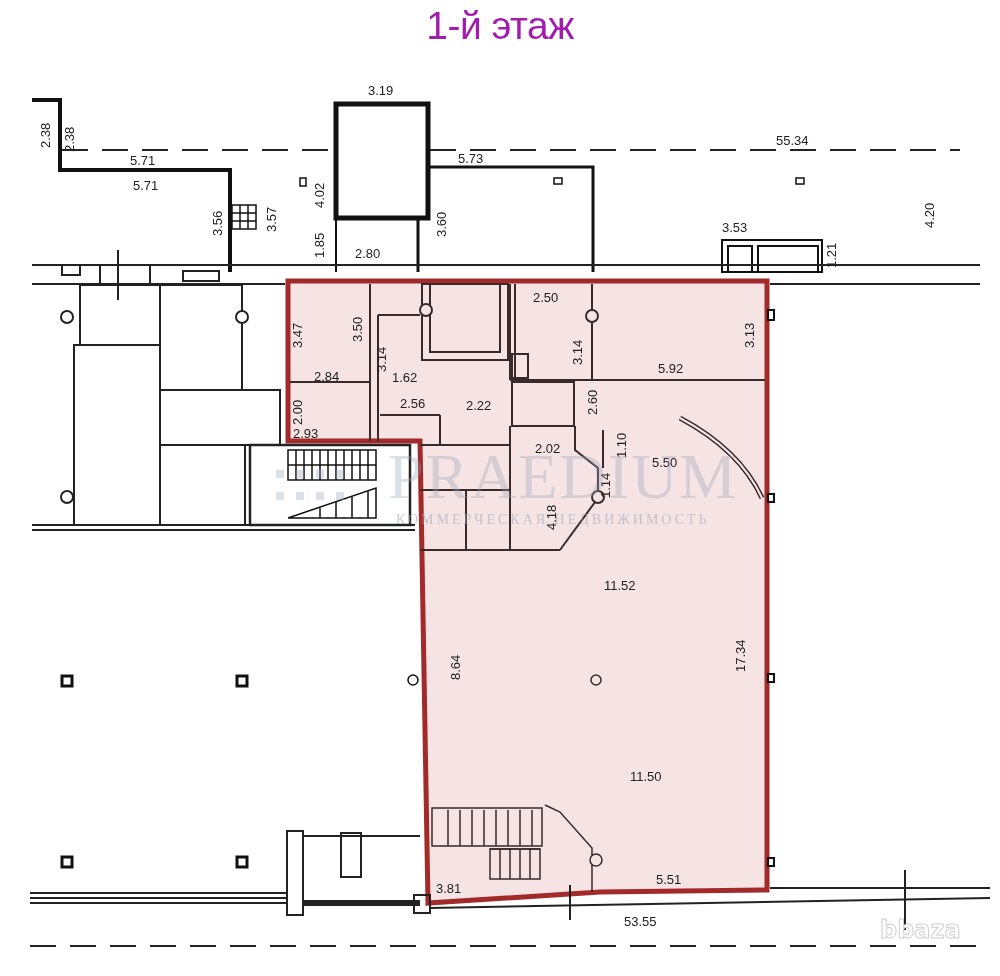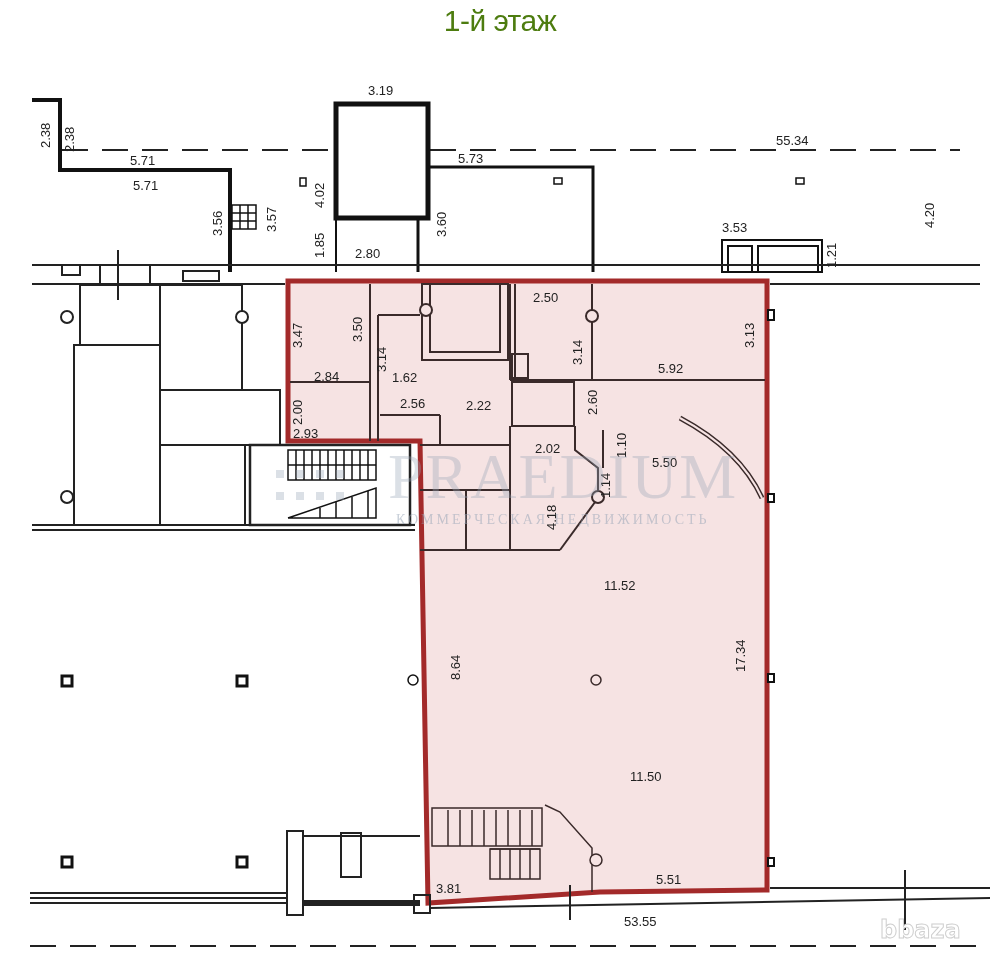--- a/index.html
+++ b/index.html
@@ -1,17 +1,17 @@
 <!DOCTYPE html>
 <html><head>
 <meta charset="utf-8">
 <style>
   html, body { margin: 0; padding: 0; background: #ffffff; }
   body { width: 1000px; height: 976px; position: relative; overflow: hidden; font-family: "Liberation Sans", sans-serif; }
-  .title { position: absolute; left: 0; width: 1000px; top: 4px; text-align: center; font-size: 30px; color: #4d7c0f; font-family: "Liberation Sans", sans-serif; letter-spacing: -0.5px; }
+  .title { position: absolute; left: 0; width: 1000px; top: 4px; text-align: center; font-size: 39px; color: #a21caf; font-family: "Liberation Sans", sans-serif; letter-spacing: -0.5px; }
   svg { position: absolute; left: 0; top: 0; }
   .dim { font-family: "Liberation Sans", sans-serif; font-size: 13px; fill: #222; }
   .wm-big { font-family: "Liberation Serif", serif; font-size: 64px; fill: #9aa7b8; opacity: 0.35; letter-spacing: 2px; }
   .wm-small { font-family: "Liberation Serif", serif; font-size: 14px; fill: #9aa7b8; opacity: 0.55; letter-spacing: 3px; }
   .bbaza { font-family: "DejaVu Sans", sans-serif; font-size: 24px; font-weight: bold; fill: #ffffff; stroke: #cfcfcf; stroke-width: 1; }
 </style>
 </head>
 <body>
 
 <div class="title">1-й этаж</div>

